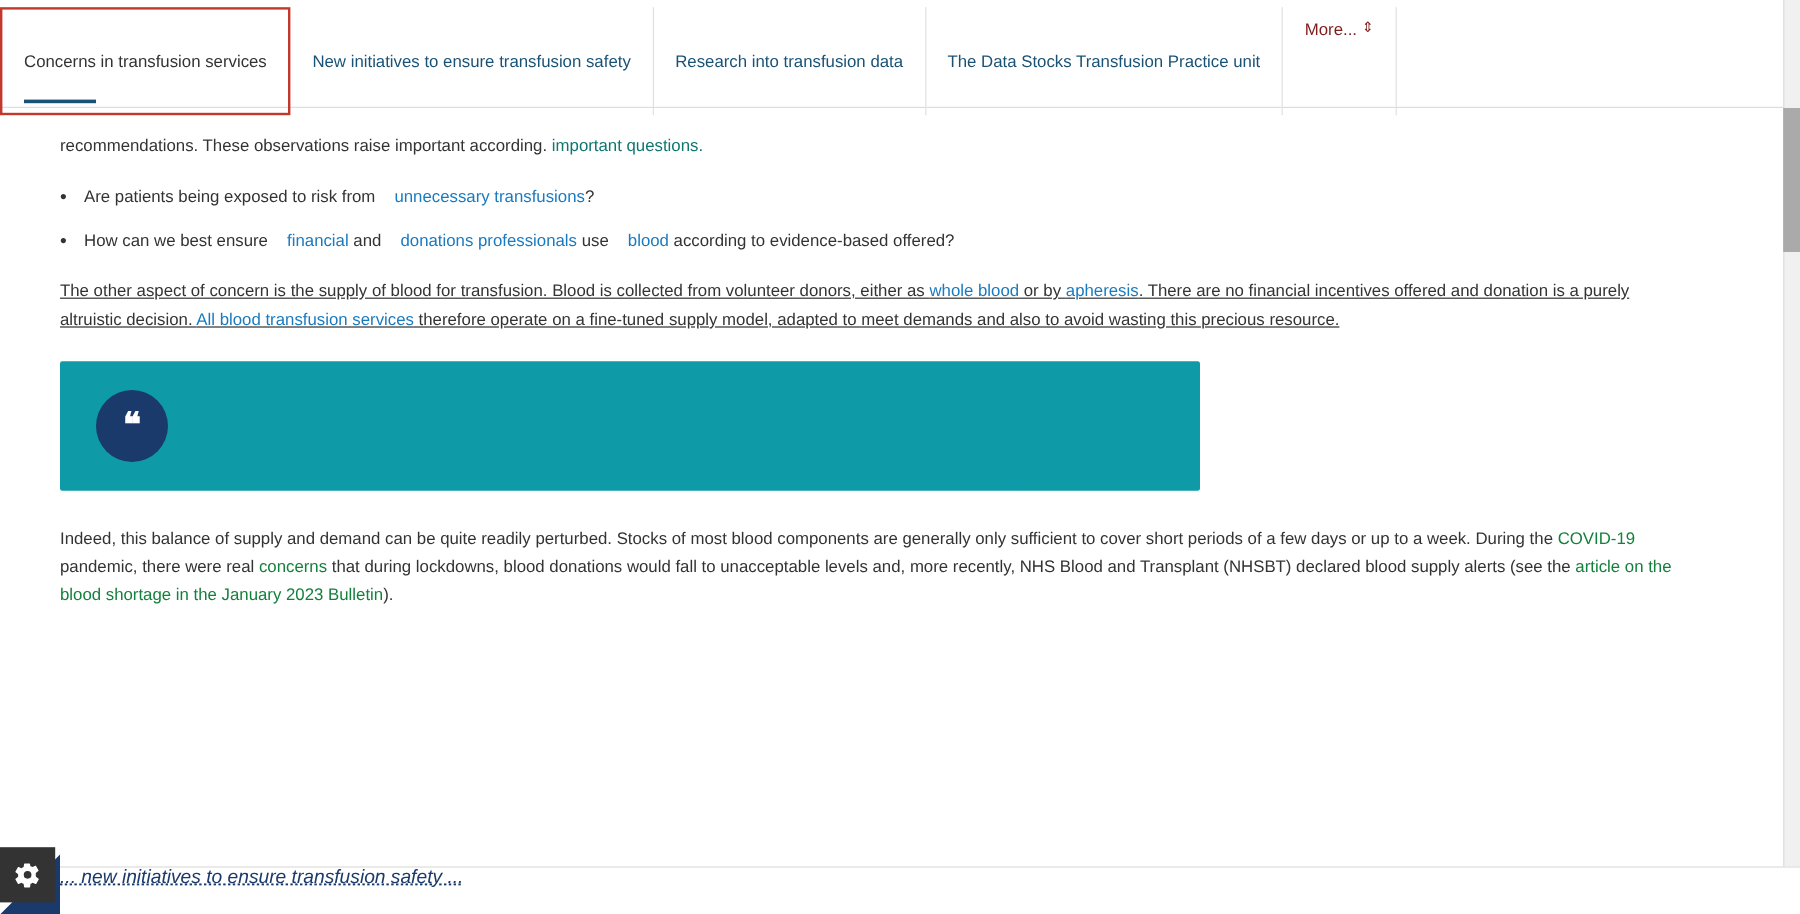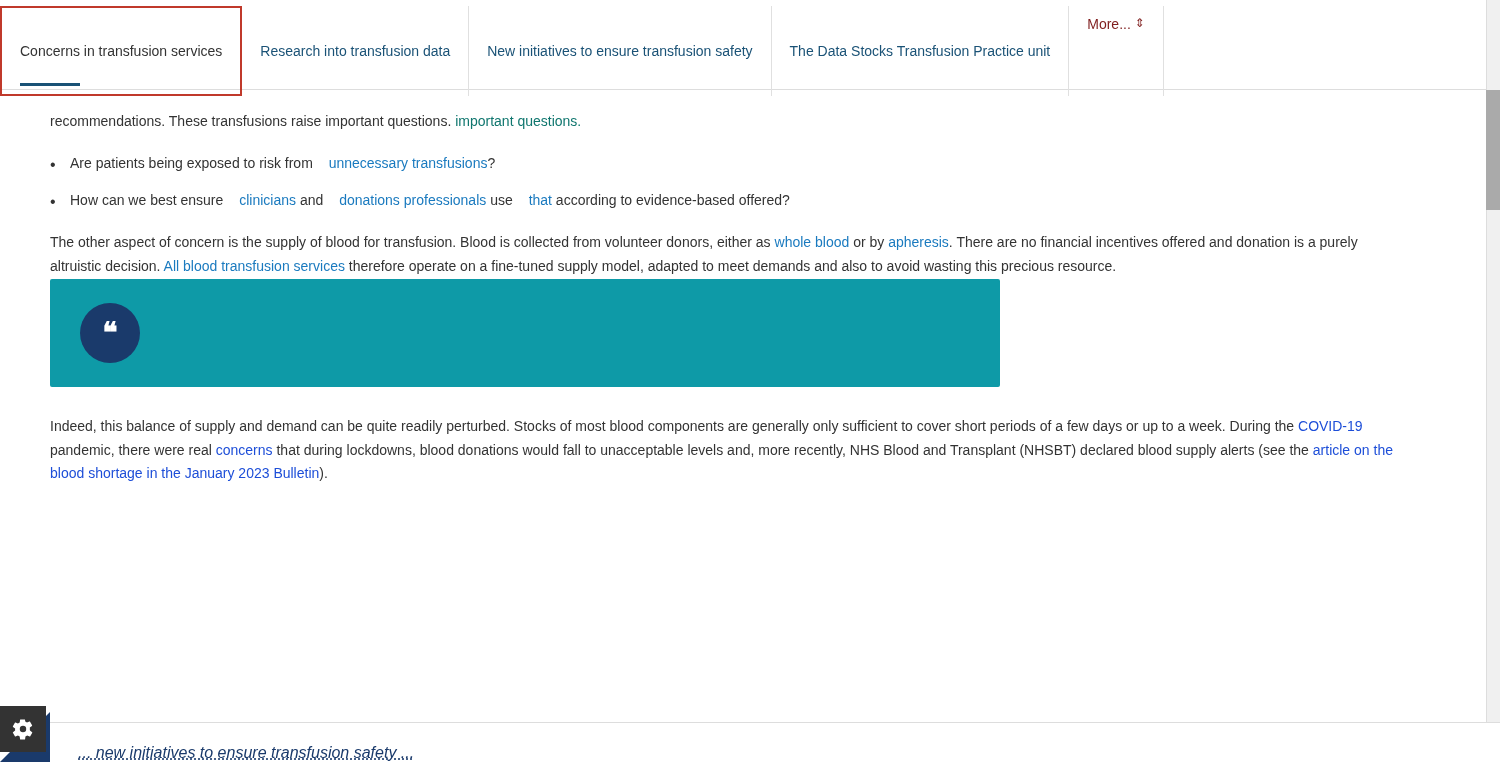--- a/index.html
+++ b/index.html
@@ -149,20 +149,22 @@
     .bullet-list li .link {
       color: #1a7abf;
       padding-left: 12px;
     }
 
     
     .body-para {
       font-size: 14px;
       color: #333;
       line-height: 1.7;
+      margin-bottom: 22px;
+      text-decoration: underline;
     }
 
     .body-para .link {
       color: #1a7abf;
     }
 
     
     .quote-block {
       background: #0e9aa7;
       display: flex;
@@ -202,35 +204,35 @@
 
     
     .bottom-para {
       font-size: 14px;
       color: #333;
       line-height: 1.7;
       margin-bottom: 20px;
     }
 
     .bottom-para .link {
-      color: #1d4ed8;
+      color: #15803d;
     }
 
     
     .bottom-nav-hint {
       position: absolute;
       bottom: 0;
       left: 0;
       right: 0;
       height: 40px;
       background: #fff;
       border-top: 1px solid #ddd;
       display: flex;
-      align-items: flex-end;
-      padding: 0 78px;
+      align-items: flex-start;
+      padding: 0 50px;
       font-size: 13px;
       color: #333;
       overflow: hidden;
     }
 
     
     .settings-btn {
       position: absolute;
       bottom: 10px;
       left: 0;
@@ -265,51 +267,51 @@
 </head>
 <body>
 
 <div class="page-wrapper">
 
   <nav class="nav-bar">
     <div class="nav-item active">
       <span>Concerns in transfusion services</span>
     </div>
     <div class="nav-item">
+      <span>New initiatives to ensure transfusion safety</span>
+    </div>
+    <div class="nav-item">
       <span>Research into transfusion data</span>
-    </div>
-    <div class="nav-item">
-      <span>New initiatives to ensure transfusion safety</span>
     </div>
     <div class="nav-item">
       <span>The Data Stocks Transfusion Practice unit</span>
     </div>
     <div class="nav-item more">
       <span>More...</span>
       <span class="chevron">⇕</span>
     </div>
   </nav>
 
   <div class="scrollbar">
     <div class="scrollbar-thumb"></div>
   </div>
 
   <div class="main-content">
 
     <p class="partial-text">
-      <span>recommendations. These transfusions raise important questions.</span>
+      <span>recommendations. These observations raise important according.</span>
       <span class="link"> important questions.</span>
     </p>
 
     <ul class="bullet-list">
       <li>
         <span>Are patients being exposed to risk from </span><span class="link">unnecessary transfusions</span><span>?</span>
       </li>
       <li>
-        <span>How can we best ensure </span><span class="link">clinicians</span><span> and </span><span class="link">donations professionals</span><span> use </span><span class="link">that</span><span> according to evidence-based offered?</span>
+        <span>How can we best ensure </span><span class="link">financial</span><span> and </span><span class="link">donations professionals</span><span> use </span><span class="link">blood</span><span> according to evidence-based offered?</span>
       </li>
     </ul>
 
     <p class="body-para">
       <span>The other aspect of concern is the supply of blood for transfusion. Blood is collected from volunteer donors, either as </span><span class="link">whole blood</span><span> or by </span><span class="link">apheresis</span><span>. There are no financial incentives offered and donation is a purely altruistic decision. </span><span class="link">All blood transfusion services</span><span> therefore operate on a fine-tuned supply model, adapted to meet demands and also to avoid wasting this precious resource.</span>
     </p>
 
     <div class="quote-block">
       <div class="quote-icon">
         <span>❝</span>

